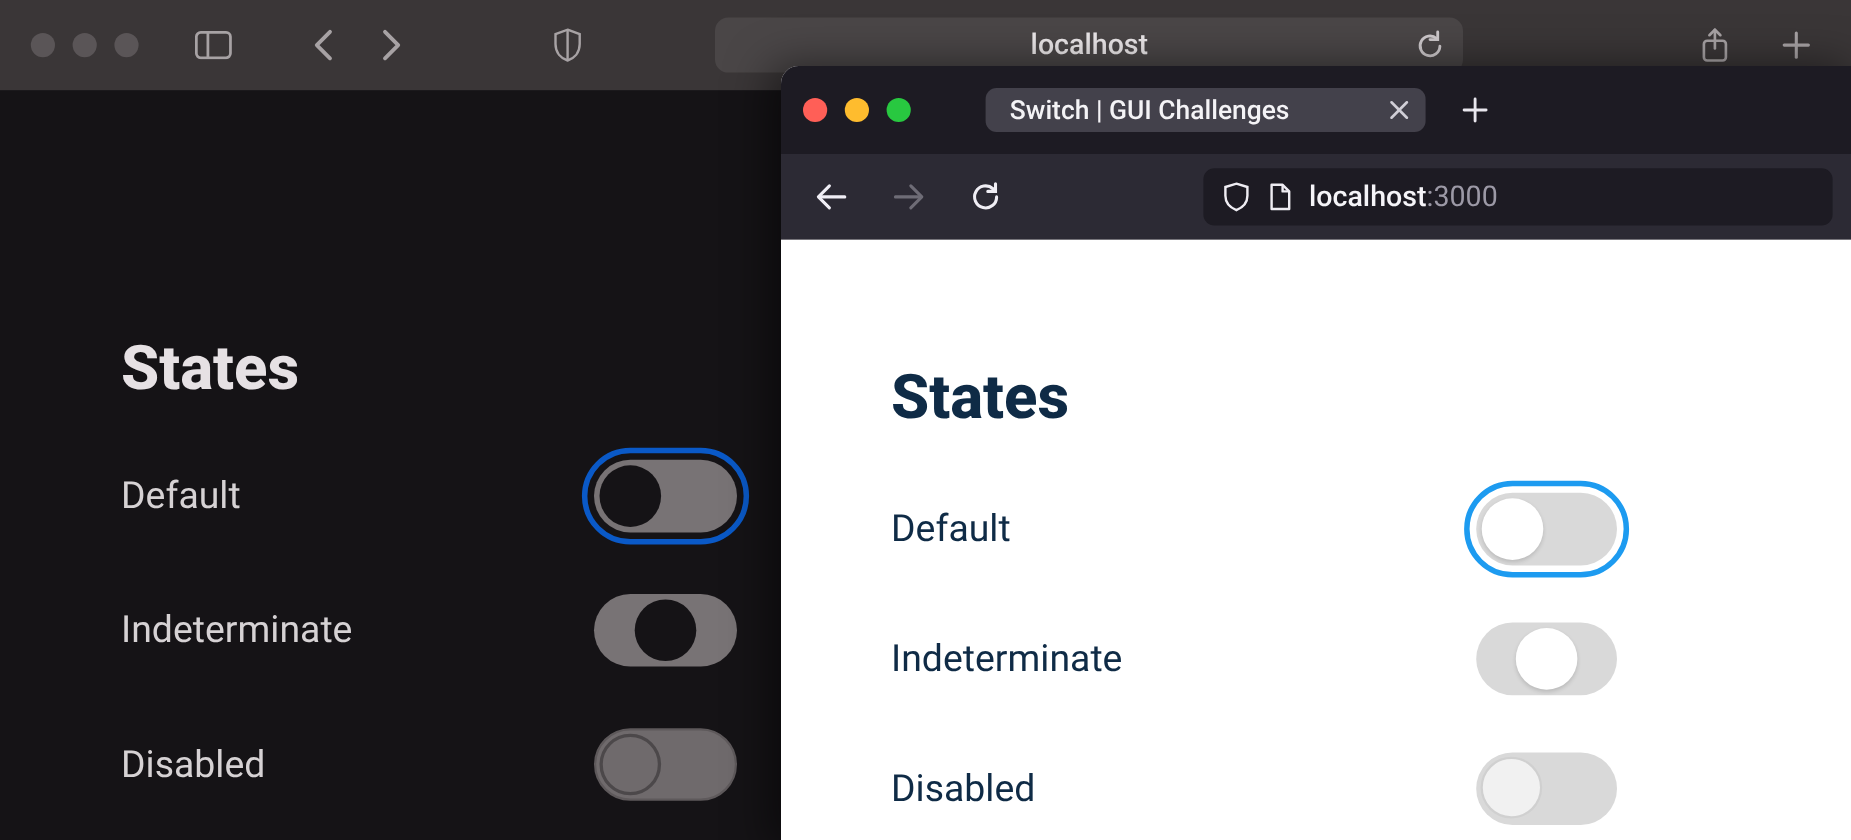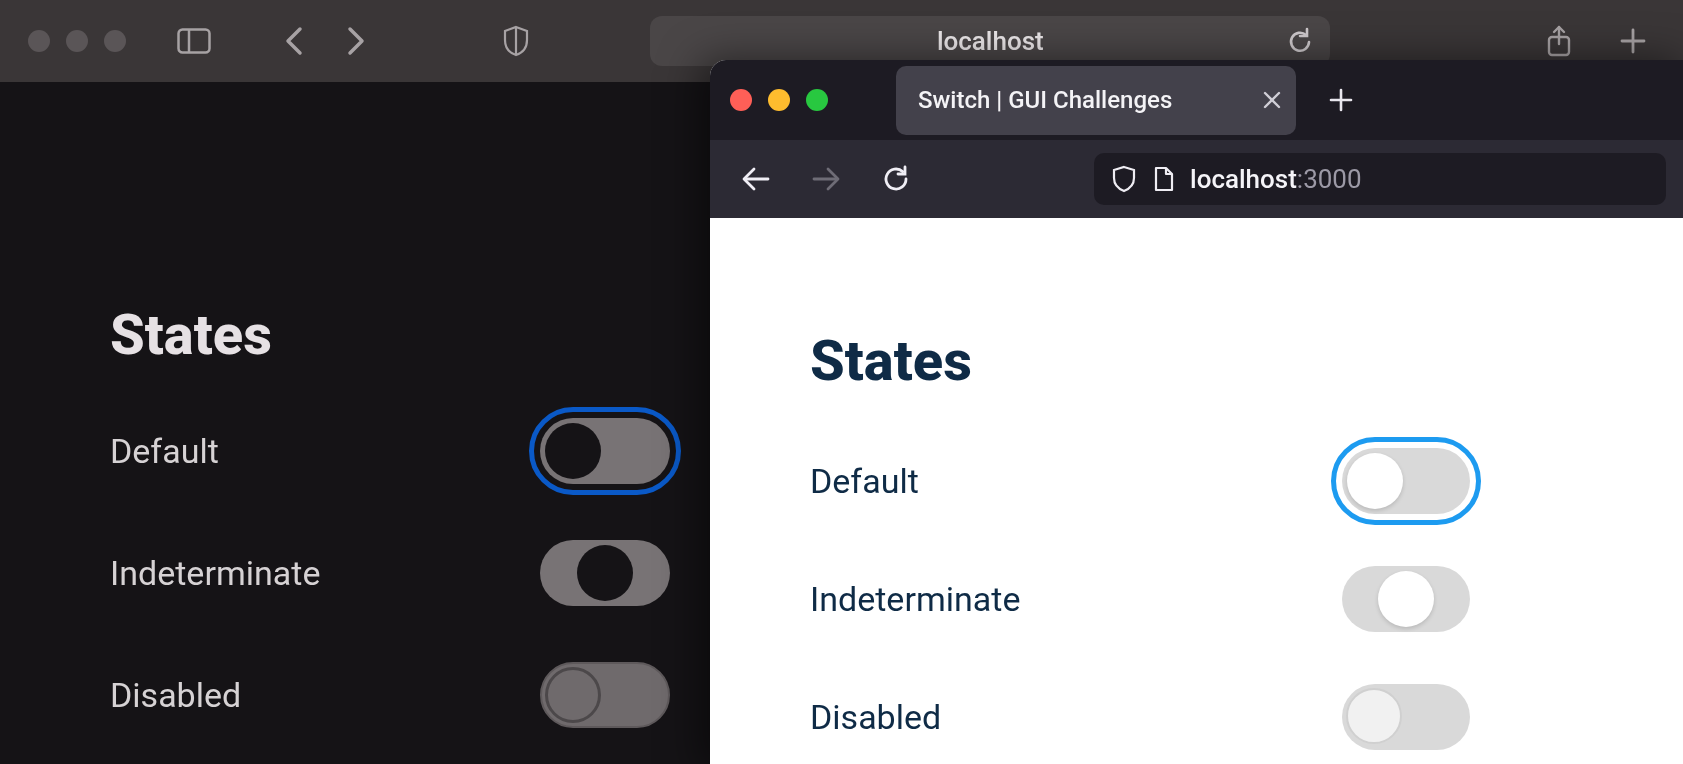--- a/index.html
+++ b/index.html
@@ -154,21 +154,21 @@
     display: flex;
     gap: 16px;
     margin-right: 52px;
   }
   .ff-traffic .d1{width:22px;height:22px;border-radius:50%;background:#ff5f57;}
   .ff-traffic .d2{width:22px;height:22px;border-radius:50%;background:#febc2e;}
   .ff-traffic .d3{width:22px;height:22px;border-radius:50%;background:#28c840;}
 
   .ff-tab {
     background: #43414b;
-    height: 69px;
+    height: 40px;
     border-radius: 10px;
     display: flex;
     align-items: center;
     padding: 0 44px 0 22px;
     position: relative;
     color: #f4f3f6;
     font-size: 24px;
     font-weight: 500;
     min-width: 400px;
   }

